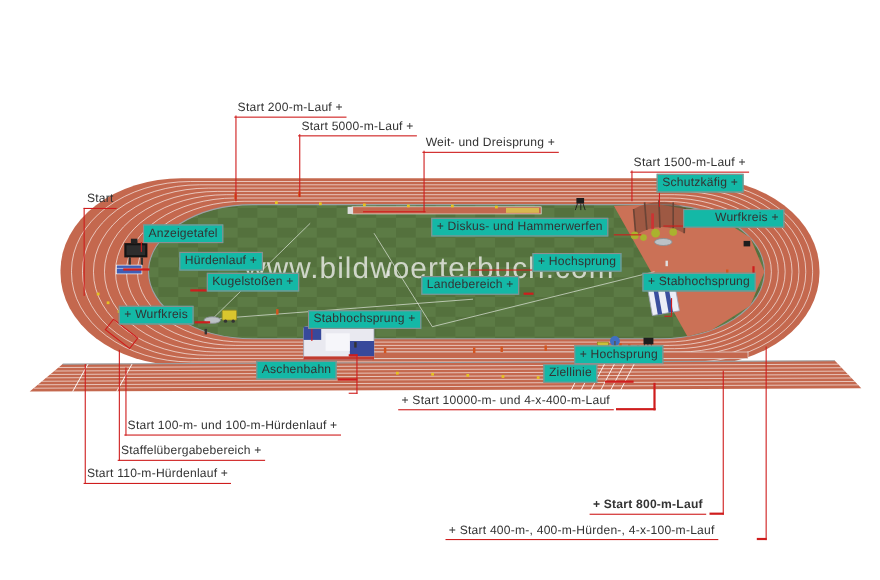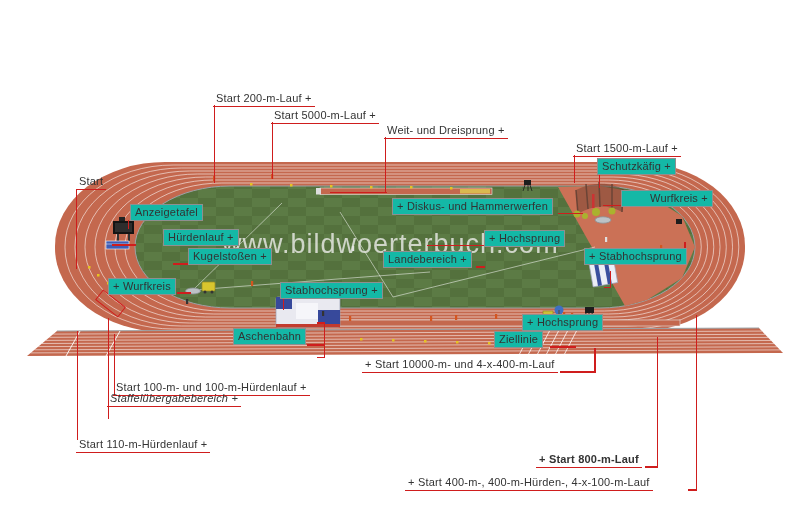--- a/index.html
+++ b/index.html
@@ -252,18 +252,18 @@
       <div class="label boxed" style="left: 188px; top: 248px;">Kugelstoßen +</div>
       <div class="label boxed" style="left: 383px; top: 251px;">Landebereich +</div>
       <div class="label boxed" style="left: 584px; top: 248px;">+ Stabhochsprung</div>
       <div class="label boxed" style="left: 108px; top: 278px;">+ Wurfkreis</div>
       <div class="label boxed" style="left: 280px; top: 282px;">Stabhochsprung +</div>
       <div class="label boxed" style="left: 522px; top: 286px; margin-top: 28px;">+ Hochsprung</div>
       <div class="label boxed" style="left: 233px; top: 328px;">Aschenbahn</div>
       <div class="label boxed" style="left: 494px; top: 331px; text-align: center;">Ziellinie</div>
       <div class="label plain" style="left: 362px; top: 358px;">+ Start 10000-m- und 4-x-400-m-Lauf</div>
       <div class="label plain" style="left: 113px; top: 381px;">Start 100-m- und 100-m-Hürdenlauf +</div>
-      <div class="label plain" style="left: 107px; top: 392px; font-style: italic;">Staffelübergabebereich +</div>
-      <div class="label plain" style="left: 76px; top: 438px;">Start 110-m-Hürdenlauf +</div>
+      <div class="label plain" style="left: 107px; top: 404px;">Staffelübergabebereich +</div>
+      <div class="label plain" style="left: 76px; top: 425px;">Start 110-m-Hürdenlauf +</div>
       <div class="label plain" style="left: 536px; top: 453px; font-weight: bold;">+ Start 800-m-Lauf</div>
       <div class="label plain" style="left: 405px; top: 476px;">+ Start 400-m-, 400-m-Hürden-, 4-x-100-m-Lauf</div>
     </div>
 </div>
 
 </body></html>

